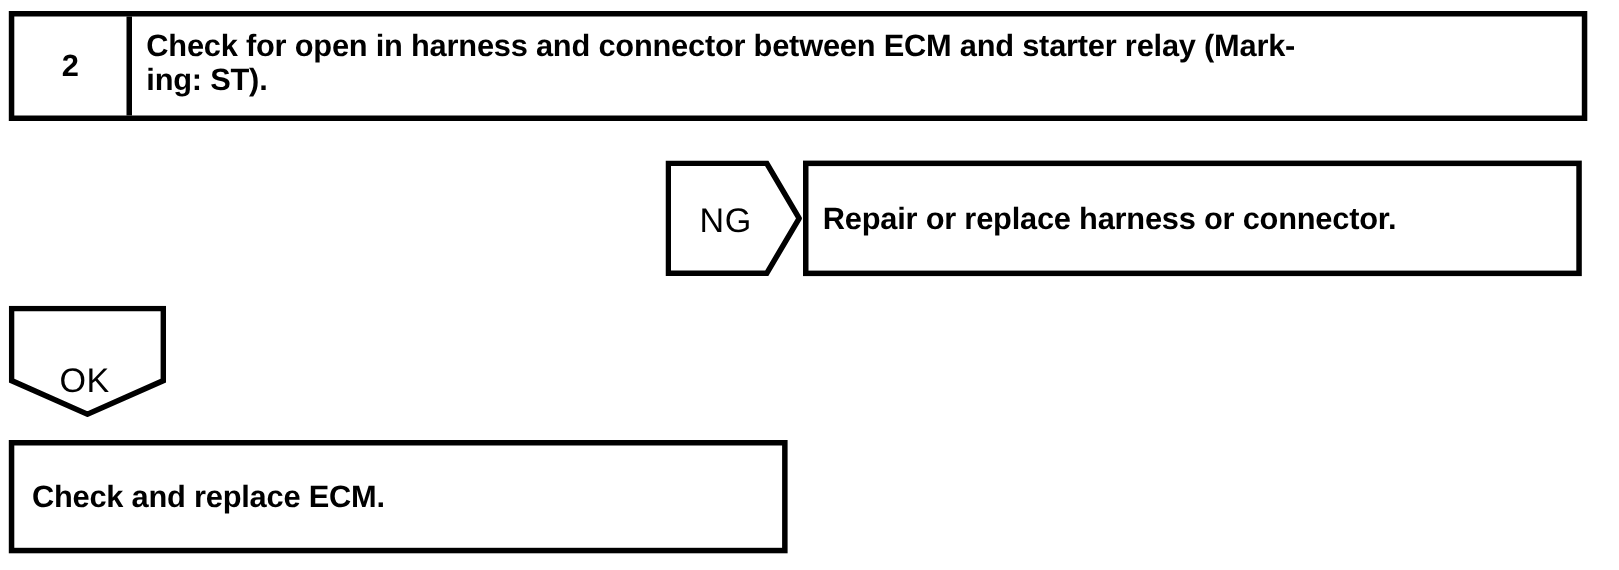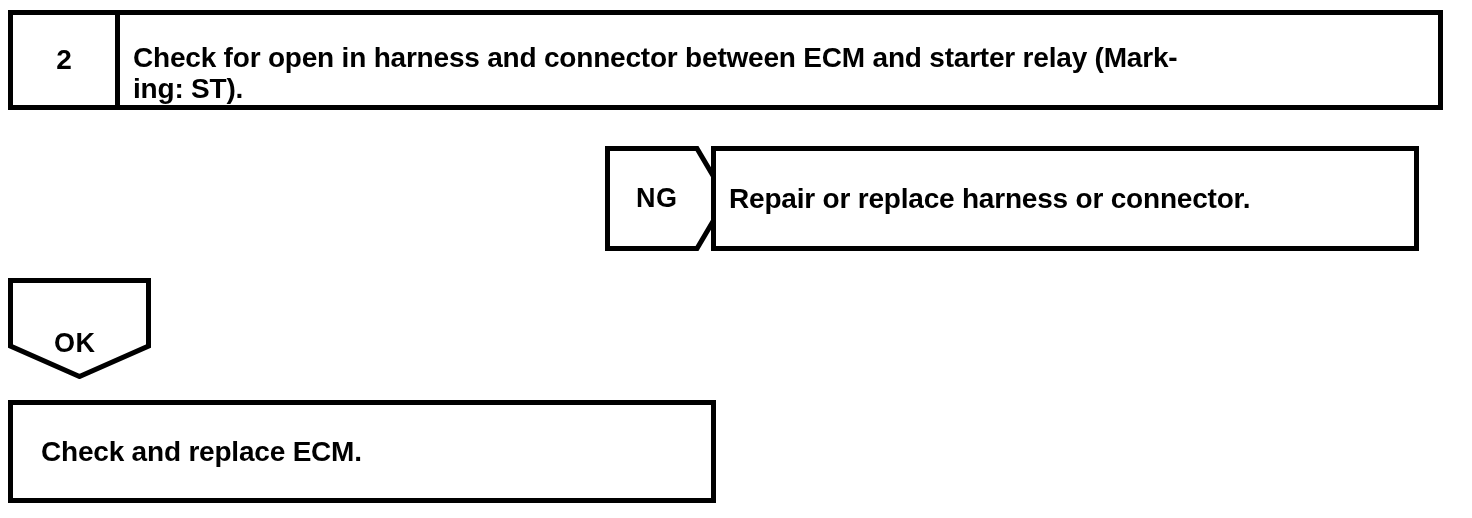--- a/index.html
+++ b/index.html
@@ -43,21 +43,20 @@
     font-size: 28px;
     font-weight: bold;
     color: #000000;
     letter-spacing: 0px;
   }
   .step-text-cell {
     flex: 1 1 auto;
     box-sizing: border-box;
     padding: 11px 8px 0 13px;
     display: block;
-    margin-top: 16px;
   }
   .step-text {
     font-size: 28px;
     font-weight: bold;
     color: #000000;
     line-height: 31px;
     letter-spacing: -0.2px;
     white-space: pre-line;
   }
 
@@ -69,34 +68,34 @@
     width: 124px;
     height: 105px;
   }
   .arrow-right svg, .arrow-down svg {
     display: block;
     width: 100%;
     height: 100%;
   }
   .arrow-label {
     position: absolute;
-    font-size: 27px;
-    font-weight: bold;
+    font-size: 31px;
+    font-weight: normal;
     color: #000000;
     letter-spacing: 0.5px;
   }
   .ng-label {
     left: 636px;
     top: 183px;
   }
 
   
   .result-box-ng {
     position: absolute;
-    left: 711px;
+    left: 730px;
     top: 146px;
     width: 708px;
     height: 105px;
     border: 5px solid #000000;
     box-sizing: border-box;
     background: #ffffff;
     display: flex;
     align-items: center;
     padding-left: 13px;
   }
@@ -126,21 +125,21 @@
     position: absolute;
     left: 8px;
     top: 400px;
     width: 708px;
     height: 103px;
     border: 5px solid #000000;
     box-sizing: border-box;
     background: #ffffff;
     display: flex;
     align-items: center;
-    padding-left: 28px;
+    padding-left: 16px;
   }
 </style>
 </head>
 <body>
 
 <div id="canvas">
 
   <div class="step-row">
     <div class="step-number-cell">
       <span class="step-number">2</span>

